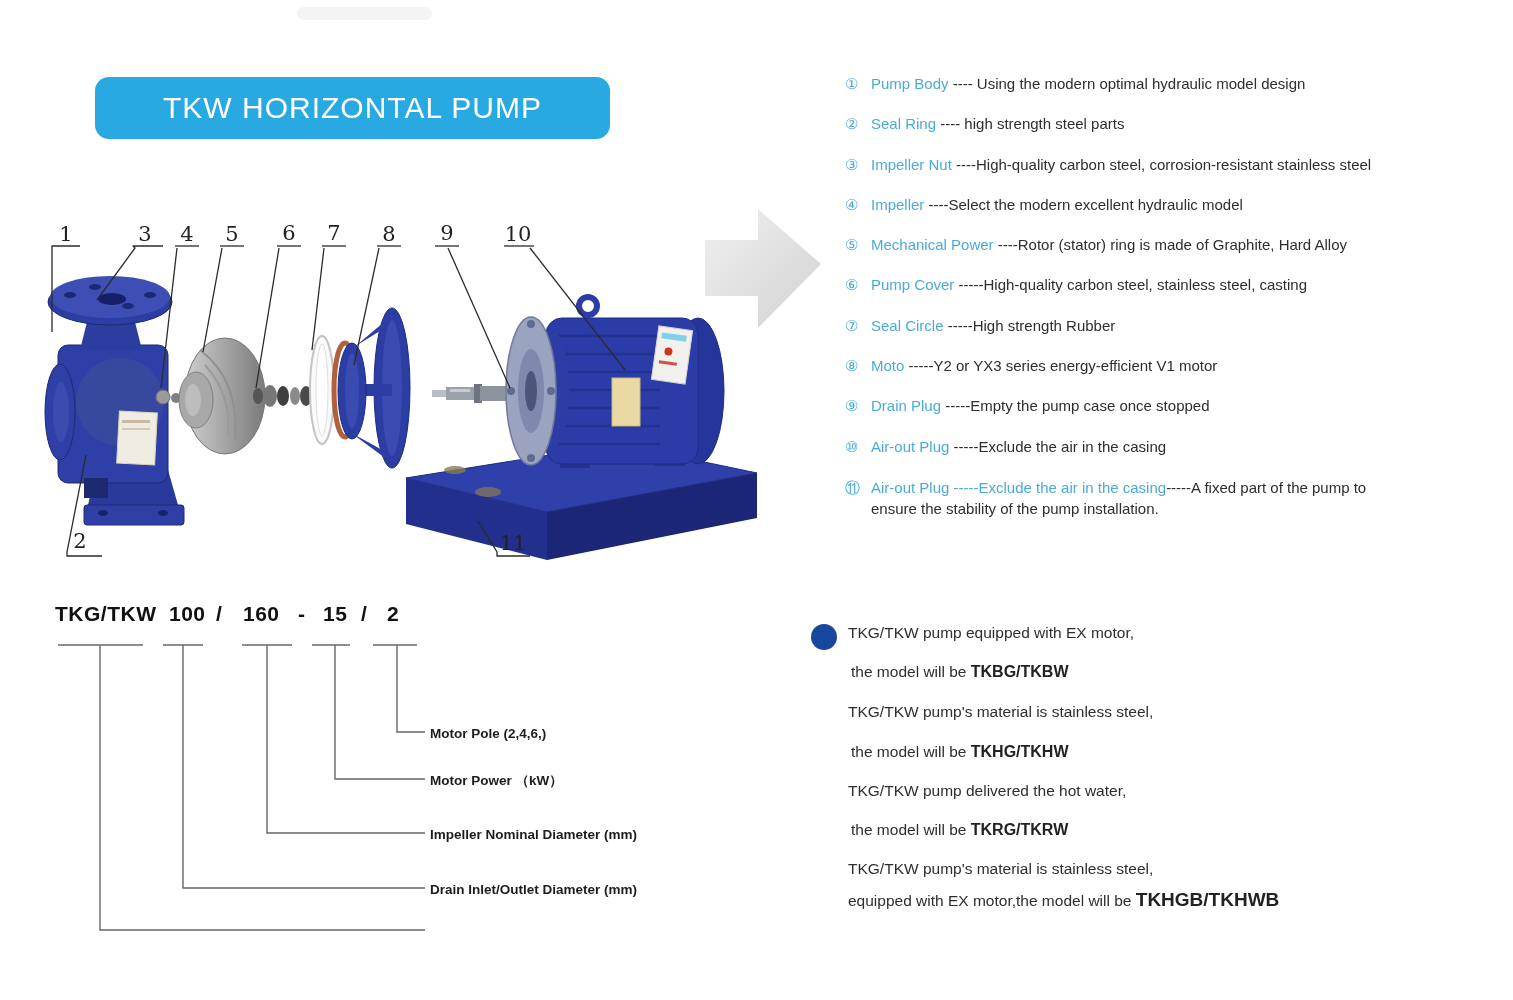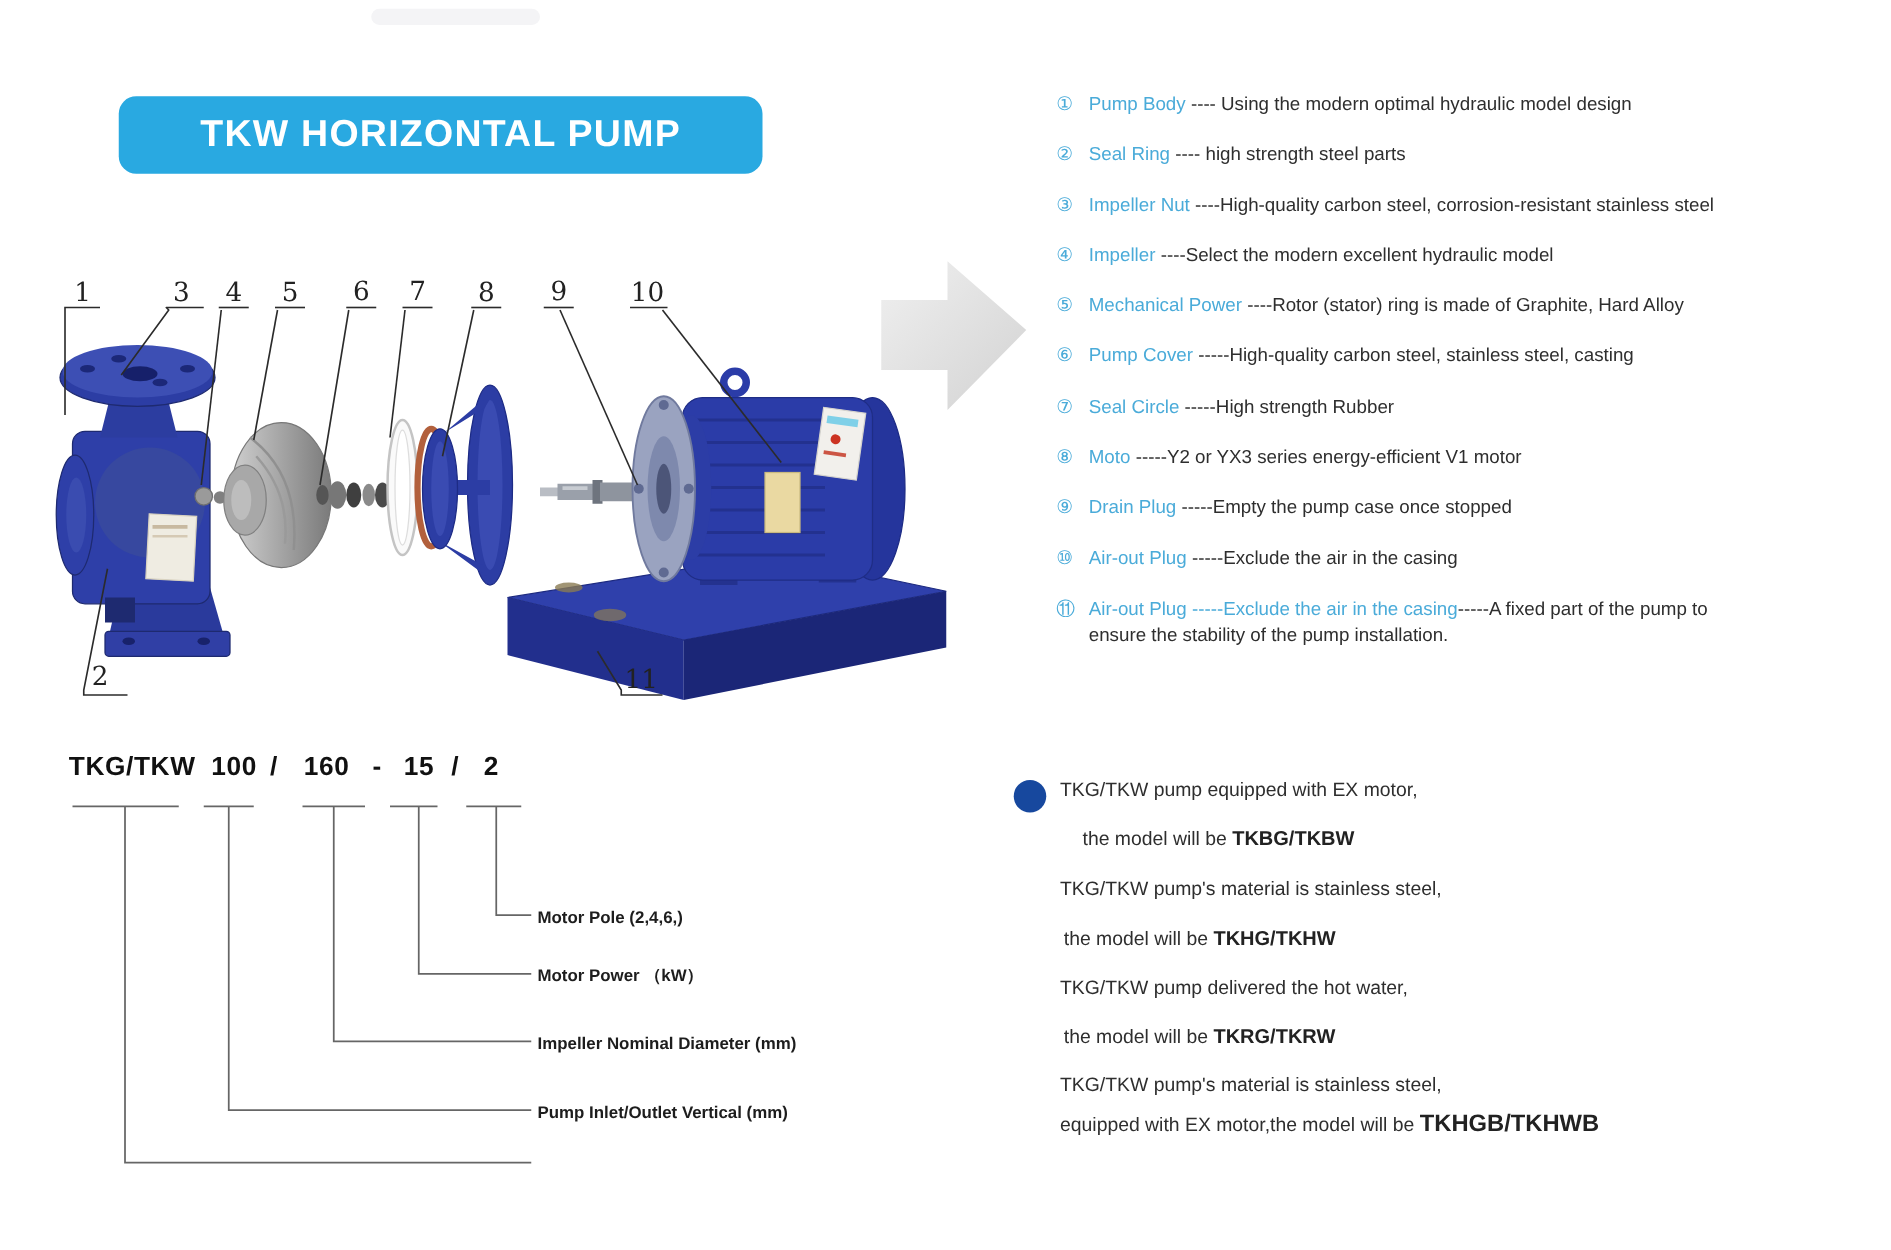--- a/index.html
+++ b/index.html
@@ -12,21 +12,21 @@
   *{margin:0;padding:0;box-sizing:border-box;}
   html,body{background:#ffffff;}
   body{font-family:"Liberation Sans",sans-serif;color:var(--text-dark);}
   .page{position:relative;width:1513px;height:1000px;background:#ffffff;overflow:hidden;}
 
   .top-artifact{position:absolute;left:297px;top:7px;width:135px;height:13px;
     background:#f4f4f6;border-radius:7px;}
 
   .banner{position:absolute;left:95px;top:77px;width:515px;height:62px;
     background:var(--banner-blue);border-radius:14px;display:flex;align-items:center;justify-content:center;}
-  .banner span{color:#ffffff;font-size:30px;font-weight:bold;letter-spacing:1px;}
+  .banner span{color:#ffffff;font-size:30px;font-weight:normal;letter-spacing:1px;}
 
   svg.overlay{position:absolute;left:0;top:0;pointer-events:none;}
   .callout-num{font-family:"DejaVu Serif",serif;font-size:21px;fill:#222222;}
 
   
   .parts-list{position:absolute;left:845px;top:74px;width:660px;list-style:none;}
   .parts-list li{display:flex;font-size:15px;line-height:20px;margin-bottom:20.3px;}
   .parts-list .num{flex:0 0 26px;color:var(--part-blue);font-size:15px;}
   .parts-list .blue{color:var(--part-blue);}
   .parts-list .black{color:var(--text-dark);}
@@ -37,21 +37,21 @@
   .m0{left:55px;} .m1{left:169px;} .m2{left:216px;} .m3{left:243px;}
   .m4{left:298px;} .m5{left:323px;} .m6{left:361px;} .m7{left:387px;}
 
   .model-label{position:absolute;left:430px;font-size:13.5px;font-weight:bold;color:#1d1d1d;line-height:19px;}
   .lab0{top:724px;text-align:right;} .lab1{top:771px;} .lab2{top:825px;} .lab3{top:880px;} .lab4{top:917px;}
 
   
   .notes{position:absolute;left:848px;top:624px;width:620px;}
   .note-line{position:absolute;left:0;font-size:15.5px;color:var(--text-dark);white-space:nowrap;}
   .note-line.indent{left:3px;}
-  .nl0{top:0;} .nl1{top:39px;margin-left:15px;} .nl2{top:79px;} .nl3{top:119px;}
+  .nl0{top:0;} .nl1{top:39px;} .nl2{top:79px;} .nl3{top:119px;}
   .nl4{top:158px;} .nl5{top:197px;} .nl6{top:236px;} .nl7{top:265px;}
   .model-name{font-weight:bold;font-size:16px;color:#222222;}
   .model-name.big{font-size:19px;}
   .note-bullet{position:absolute;left:811px;top:624px;width:26px;height:26px;border-radius:50%;
     background:var(--bullet-blue);}
 </style>
 </head>
 <body>
 
 <div class="page">
@@ -283,21 +283,21 @@
   <span class="model-seg m2">/</span>
   <span class="model-seg m3">160</span>
   <span class="model-seg m4">-</span>
   <span class="model-seg m5">15</span>
   <span class="model-seg m6">/</span>
   <span class="model-seg m7">2</span>
 
   <div class="model-label lab0">Motor Pole (2,4,6,)</div>
   <div class="model-label lab1">Motor Power （kW）</div>
   <div class="model-label lab2">Impeller Nominal Diameter (mm)</div>
-  <div class="model-label lab3">Pump Inlet/Outlet Vertical (mm)</div>
+  <div class="model-label lab3">Drain Inlet/Outlet Diameter (mm)</div>
 
   <div class="note-bullet"></div>
   <div class="notes">
     <div class="note-line nl0"><span>TKG/TKW</span><span> pump equipped with EX motor,</span></div>
     <div class="note-line nl1 indent"><span>the model will be </span><span class="model-name">TKBG/TKBW</span></div>
     <div class="note-line nl2"><span>TKG/TKW</span><span> pump's material is stainless steel,</span></div>
     <div class="note-line nl3 indent"><span>the model will be </span><span class="model-name">TKHG/TKHW</span></div>
     <div class="note-line nl4"><span>TKG/TKW</span><span> pump delivered the hot water,</span></div>
     <div class="note-line nl5 indent"><span>the model will be </span><span class="model-name">TKRG/TKRW</span></div>
     <div class="note-line nl6"><span>TKG/TKW</span><span> pump's material is stainless steel,</span></div>

